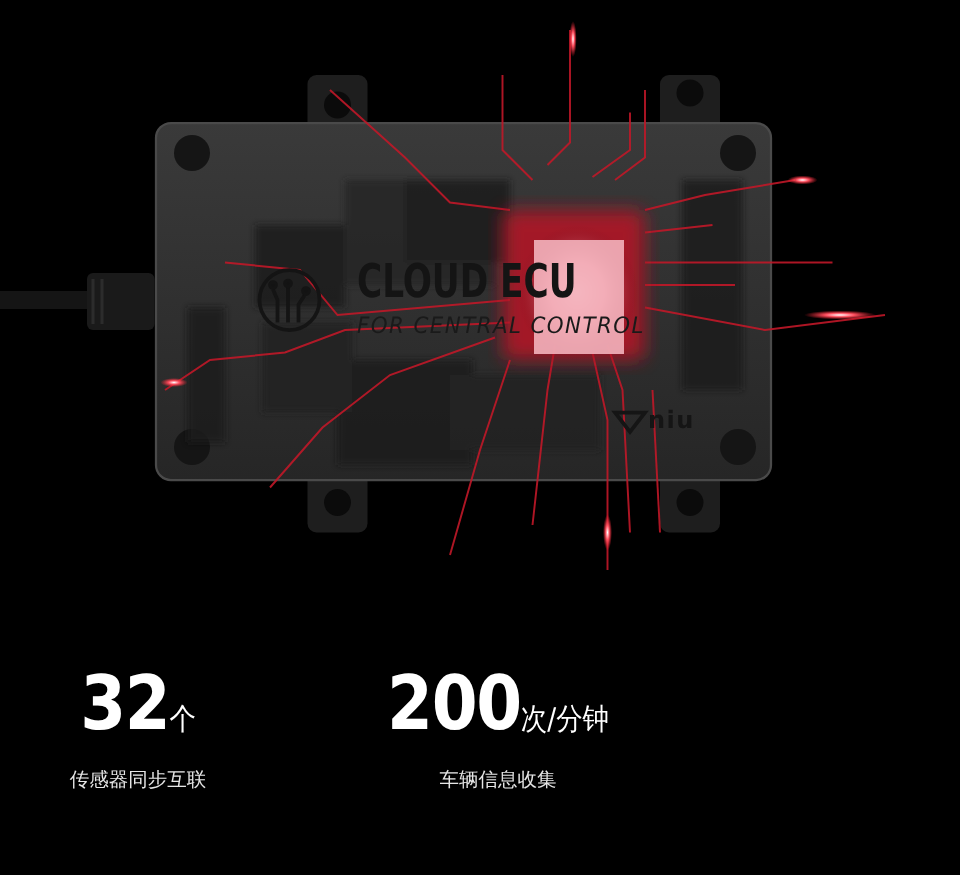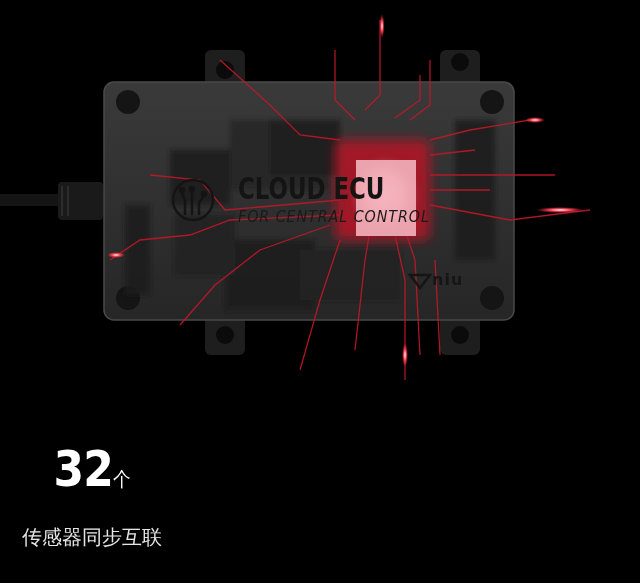--- a/index.html
+++ b/index.html
@@ -2,21 +2,21 @@
 <html><head>
 <meta charset="utf-8">
 <style>
   html, body { margin:0; padding:0; background:#000; }
   body { width:640px; height:583px; position:relative; overflow:hidden; font-family:"DejaVu Sans", sans-serif; color:#fff; }
   .scene { position:absolute; left:0; top:0; width:640px; height:380px;text-align:right; }
   .stats { position:absolute; left:12px; top:440px; width:640px; height:100px; }
   .stat { position:absolute; top:0; text-align:center; }
   .stat .big { font-family:"DejaVu Sans", sans-serif; font-size:50px; font-weight:bold; letter-spacing:-1px; line-height:58px; white-space:nowrap; transform:scaleX(0.88); transform-origin:center; }
   .stat .unit { font-size:20px; font-weight:normal; letter-spacing:0; }
-  .stat .desc { font-size:20px; color:#e6e6e6; line-height:22px; margin-top:18px; white-space:nowrap; }
+  .stat .desc { font-size:13px; color:#e6e6e6; line-height:22px; margin-top:2px; white-space:nowrap; }
   .ecu-title { position:absolute; left:238px; top:170px; font-family:"DejaVu Sans Condensed","DejaVu Sans", sans-serif; font-size:31px; font-weight:bold; color:#141414; letter-spacing:0px; transform:scaleX(0.82); transform-origin:left; white-space:nowrap; }
   .ecu-sub { position:absolute; left:238px; top:208px; font-family:"DejaVu Sans", sans-serif; font-size:15px; font-style:italic; color:#1a1a1a; letter-spacing:1px; transform:scaleX(0.95); transform-origin:left; white-space:nowrap; }
   .niu { position:absolute; left:412px; top:270px; font-size:16px; color:#151515; font-weight:bold; letter-spacing:1px; white-space:nowrap; }
 </style>
 </head>
 <body>
 
 <div class="scene">
   <svg width="640" height="380" viewBox="0 0 640 380">
     <defs>
@@ -125,14 +125,20 @@
 </div>
 
 <div class="stats">
   <div class="stat" style="left:5px; width:150px;">
     <div class="big">
       <span>32</span><span class="unit">个</span>
     </div>
     <div class="desc">传感器同步互联</div>
   </div>
 
+  <div class="stat" style="left:215px; width:210px;">
+    <div class="big">
+      <span>200</span><span class="unit">次/分钟</span>
+    </div>
+    <div class="desc">车辆信息收集</div>
+  </div>
 
 </div>
 
 </body></html>

